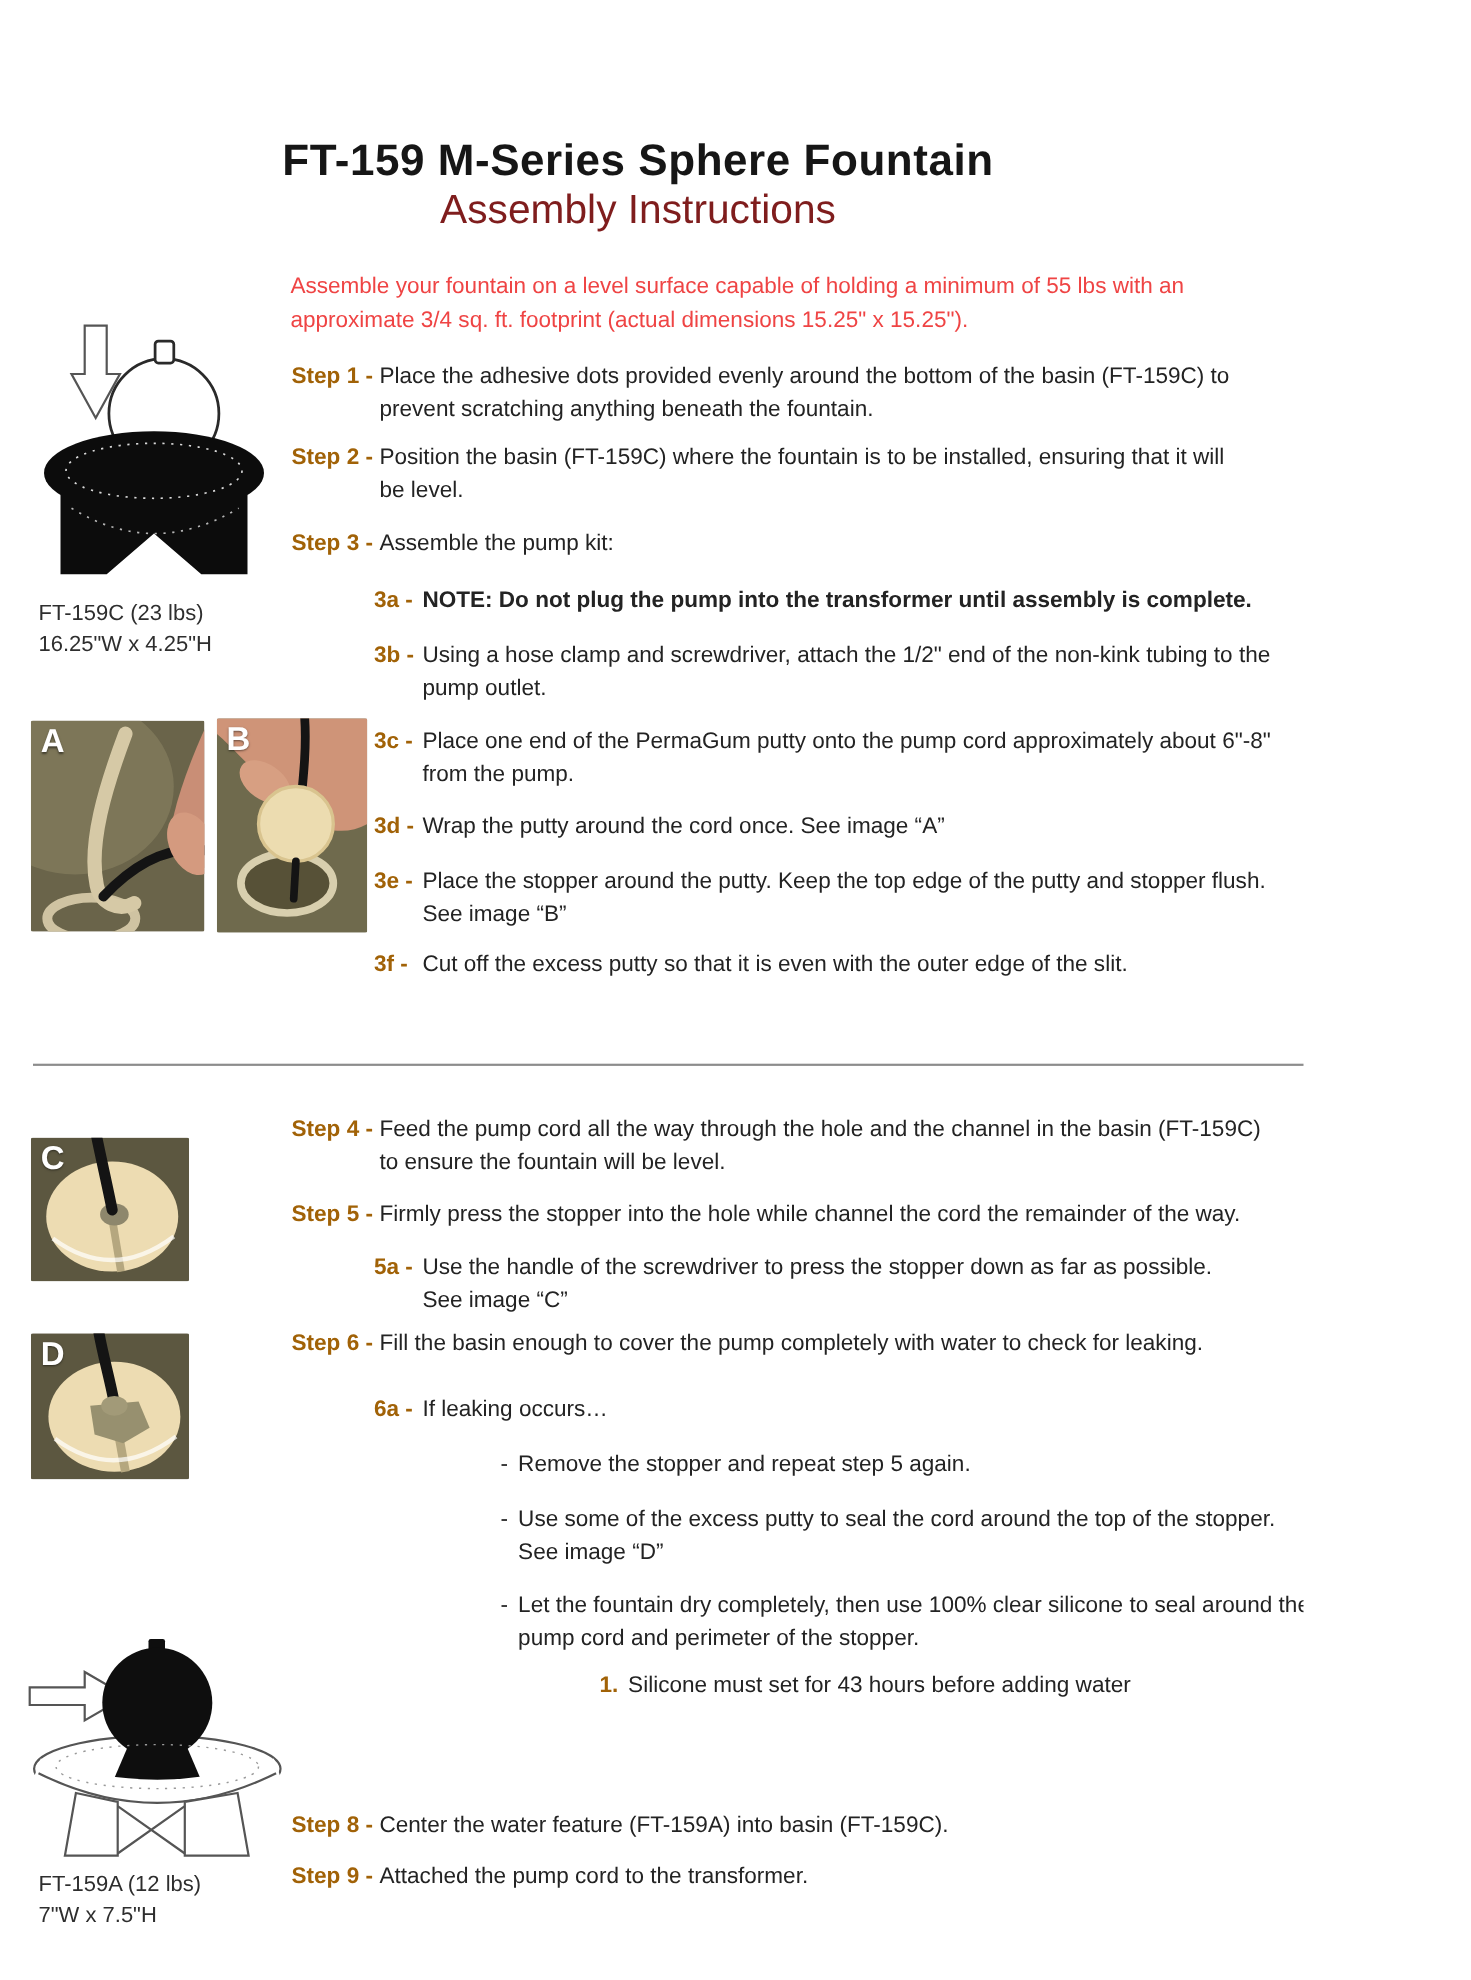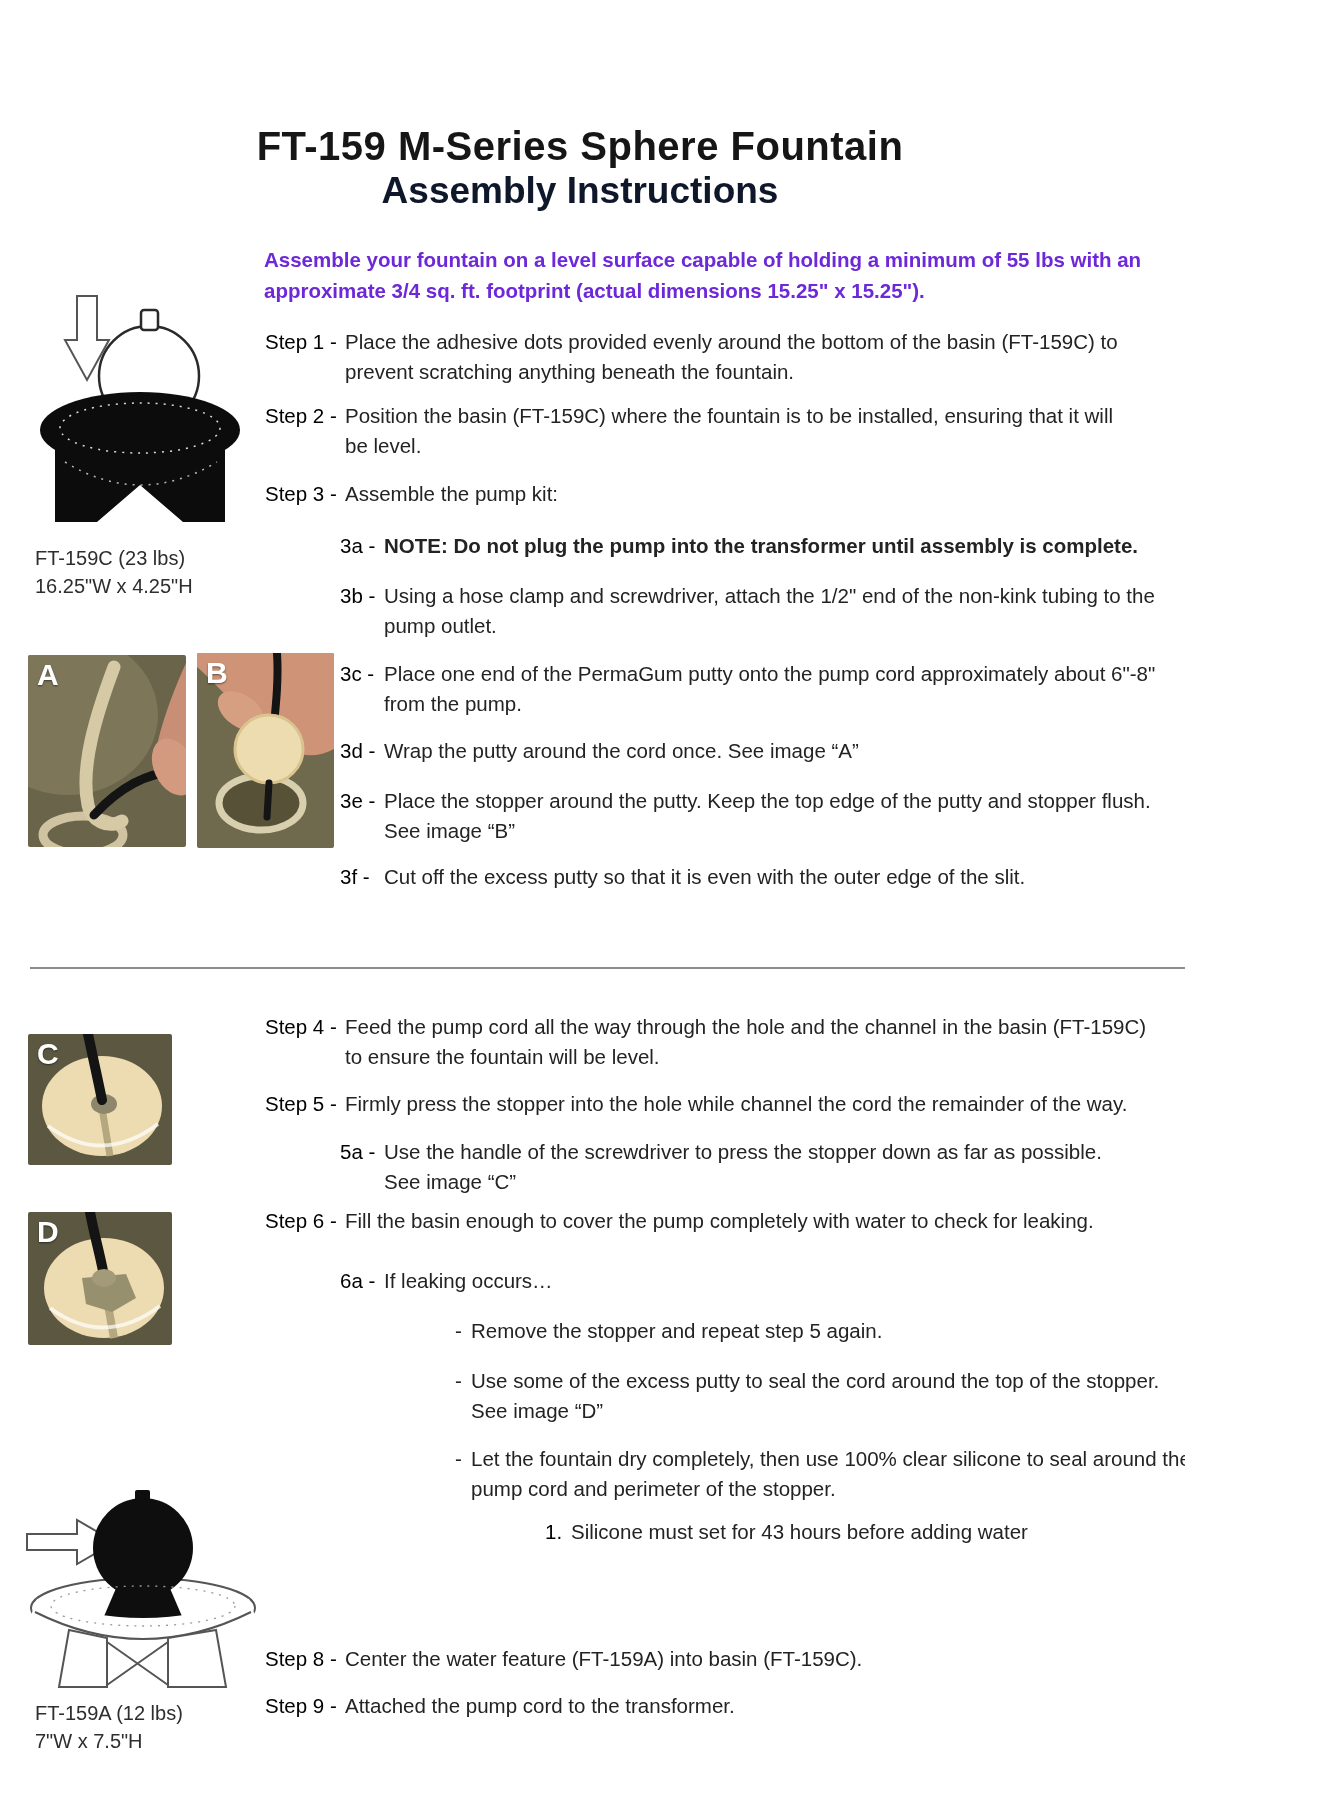--- a/index.html
+++ b/index.html
@@ -2,29 +2,29 @@
 <html><head>
 <meta charset="utf-8">
 <style>
   html,body{margin:0;padding:0;background:#ffffff;}
   .page{position:relative;width:1185px;height:1800px;background:#fff;overflow:hidden;
         font-family:"Liberation Sans",sans-serif;color:#1f1f1f;margin-top:44px;}
 
   
   .title-box{position:absolute;left:150px;top:80px;width:860px;text-align:center;}
   .title1{font-size:40px;font-weight:700;letter-spacing:0.5px;color:#161616;line-height:44px;}
-  .title2{font-size:37px;font-weight:700;color:#0f172a;line-height:42px;margin-top:2px;}
-
-  
-  .intro{position:absolute;left:264px;top:200px;width:900px;font-weight:700;
-         font-size:20.5px;line-height:31px;white-space:pre;color:#6d28d9;}
+  .title2{font-size:37px;font-weight:400;color:#7f1d1d;line-height:42px;margin-top:2px;}
+
+  
+  .intro{position:absolute;left:264px;top:200px;width:900px;font-weight:400;
+         font-size:20.5px;line-height:31px;white-space:pre;color:#ef4444;}
 
   
   .step{position:absolute;display:flex;font-size:20.5px;line-height:30px;}
-  .step .lbl{font-weight:400;flex:none;color:#000000;}
+  .step .lbl{font-weight:700;flex:none;color:#a16207;}
   .step .txt{white-space:pre;color:#232323;}
   .main{left:265px;} .main .lbl{width:80px;}
   .sub{left:340px;}  .sub .lbl{width:44px;}
   .bullet{left:455px;} .bullet .lbl{width:16px;font-weight:400;color:#232323;}
   .note{left:545px;} .note .lbl{width:26px;}
   .boldtxt{font-weight:700;color:#141414;}
 
   .divider{position:absolute;left:30px;top:923px;width:1277px;height:2px;background:#8c8c8c;}
   .bottom-bar{position:absolute;left:36px;top:1789px;width:1266px;height:10px;background:#000;}
 

